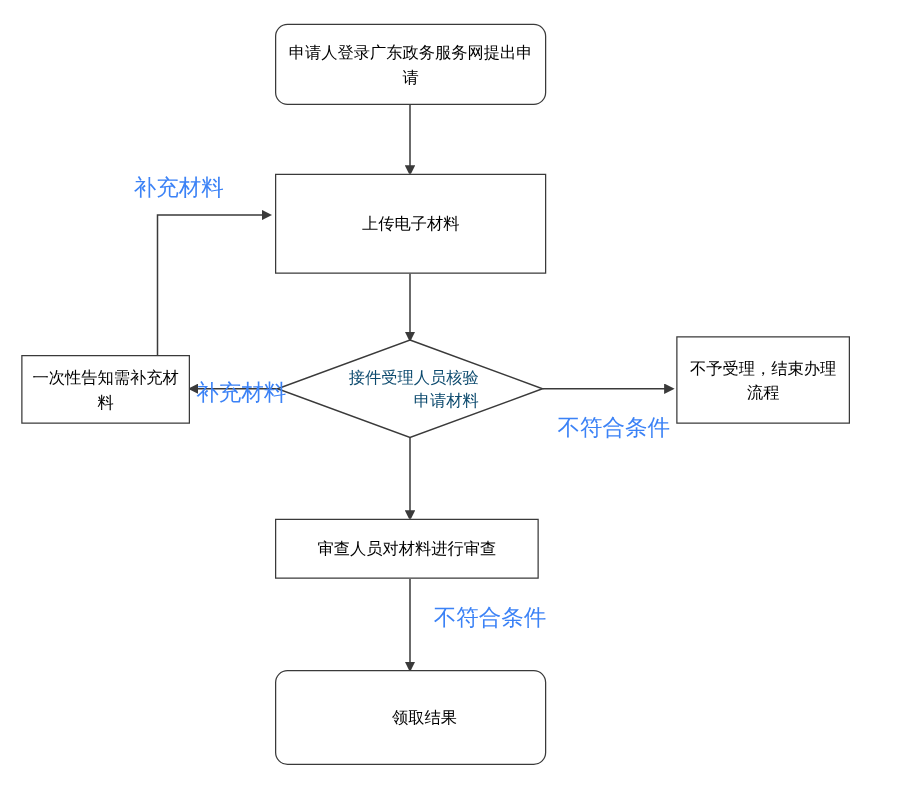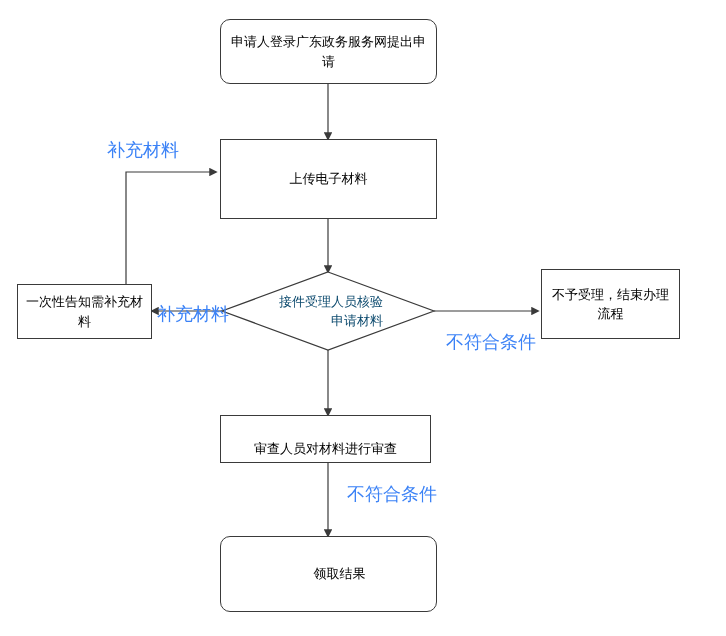--- a/index.html
+++ b/index.html
@@ -122,21 +122,21 @@
   </div>
 
   <div class="node" style="left:17px; top:284px; width:135px; height:55px;">
     <span class="node-text">一次性告知需补充材料</span>
   </div>
 
   <div class="node" style="left:541px; top:269px; width:139px; height:70px;">
     <span class="node-text">不予受理，结束办理流程</span>
   </div>
 
-  <div class="node" style="left:220px; top:415px; width:211px; height:48px;align-items:flex-end;">
+  <div class="node" style="left:220px; top:415px; width:211px; height:48px;">
     <span class="node-text">审查人员对材料进行审查</span>
   </div>
 
   <div class="node rounded" style="left:220px; top:536px; width:217px; height:76px;padding-left:30px;">
     <span class="node-text">领取结果</span>
   </div>
 
   <div class="edge-label" style="left:107px; top:138px;">补充材料</div>
 
   <div class="edge-label" style="left:157px; top:302px;">补充材料</div>

